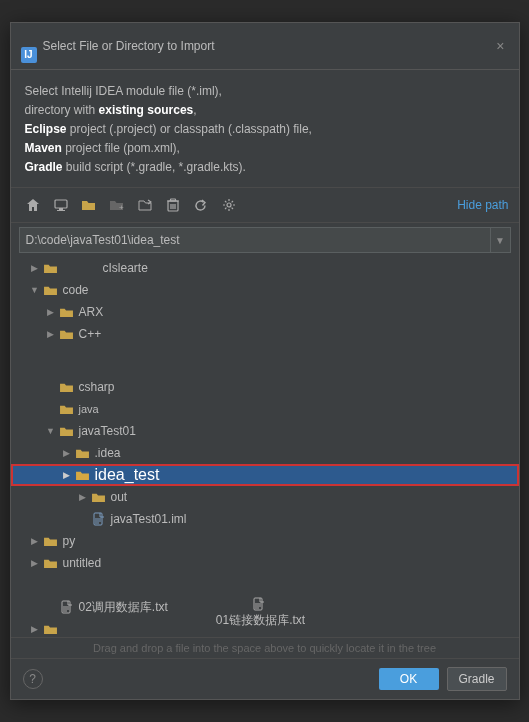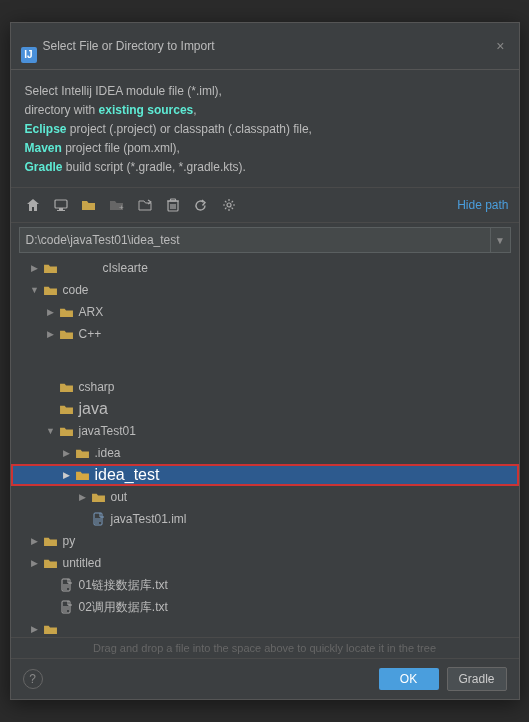--- a/index.html
+++ b/index.html
@@ -54,21 +54,21 @@
       padding: 2px 4px;
     }
     .description {
       padding: 12px 14px 10px;
       color: #bbbbbb;
       font-size: 12px;
       line-height: 1.6;
       border-bottom: 1px solid #4a4a4a;
     }
     .description b {
-      color: #5eead4;
+      color: #ffffff;
     }
     .toolbar {
       display: flex;
       align-items: center;
       padding: 6px 10px;
       gap: 4px;
       border-bottom: 1px solid #4a4a4a;
     }
     .toolbar-btn {
       width: 24px;
@@ -374,21 +374,21 @@
         </span>
         <span style="font-size: 12px;">csharp</span>
       </div>
       <div class="tree-item" style="padding-left: 32px;">
         <span class="toggle" style="font-size: 9px; color: rgb(136, 136, 136);"></span>
         <span class="folder-icon">
           <svg class="folder-svg" viewBox="0 0 16 13" fill="#c8a44a">
             <path d="M1 3h5l1.5 2H15v7H1z"></path>
           </svg>
         </span>
-        <span style="font-size: 16px;">java</span>
+        <span style="font-size: 11px;">java</span>
       </div>
       <div class="tree-item" style="padding-left: 32px;">
         <span class="toggle" style="font-size: 9px; color: rgb(136, 136, 136);">▼</span>
         <span class="folder-icon">
           <svg class="folder-svg" viewBox="0 0 16 13" fill="#c8a44a">
             <path d="M1 3h5l1.5 2H15v7H1z"></path>
           </svg>
         </span>
         <span style="font-size: 12px;">javaTest01</span>
       </div>
@@ -443,44 +443,44 @@
       </div>
       <div class="tree-item" style="padding-left: 16px;">
         <span class="toggle" style="font-size: 9px; color: rgb(136, 136, 136);">▶</span>
         <span class="folder-icon">
           <svg class="folder-svg" viewBox="0 0 16 13" fill="#c8a44a">
             <path d="M1 3h5l1.5 2H15v7H1z"></path>
           </svg>
         </span>
         <span style="font-size: 12px;">untitled</span>
       </div>
+      <div class="tree-item" style=" flex-direction: column;">
+        <span class="toggle" style="font-size: 9px; color: rgb(136, 136, 136);"></span>
+        <span class="file-icon">
+          <svg width="12" height="14" viewBox="0 0 12 14">
+            <rect x="1" y="1" width="8" height="12" rx="1" fill="none" stroke="#aaa" stroke-width="1"></rect>
+            <path d="M7 1v4h4" fill="none" stroke="#aaa" stroke-width="1"></path>
+            <line x1="2" y1="7" x2="8" y2="7" stroke="#aaa" stroke-width="1"></line>
+            <line x1="2" y1="9" x2="8" y2="9" stroke="#aaa" stroke-width="1"></line>
+            <line x1="2" y1="11" x2="6" y2="11" stroke="#aaa" stroke-width="1"></line>
+          </svg>
+        </span>
+        <span style="font-size: 12px;">01链接数据库.txt</span>
+      </div>
       <div class="tree-item" style="padding-left: 32px;">
         <span class="toggle" style="font-size: 9px; color: rgb(136, 136, 136);"></span>
         <span class="file-icon">
           <svg width="12" height="14" viewBox="0 0 12 14">
             <rect x="1" y="1" width="8" height="12" rx="1" fill="none" stroke="#aaa" stroke-width="1"></rect>
             <path d="M7 1v4h4" fill="none" stroke="#aaa" stroke-width="1"></path>
             <line x1="2" y1="7" x2="8" y2="7" stroke="#aaa" stroke-width="1"></line>
             <line x1="2" y1="9" x2="8" y2="9" stroke="#aaa" stroke-width="1"></line>
             <line x1="2" y1="11" x2="6" y2="11" stroke="#aaa" stroke-width="1"></line>
           </svg>
         </span>
-        <span style="font-size: 12px;">01链接数据库.txt</span>
-      </div>
-      <div class="tree-item" style="padding-left: 32px;">
-        <span class="toggle" style="font-size: 9px; color: rgb(136, 136, 136);"></span>
-        <span class="file-icon">
-          <svg width="12" height="14" viewBox="0 0 12 14">
-            <rect x="1" y="1" width="8" height="12" rx="1" fill="none" stroke="#aaa" stroke-width="1"></rect>
-            <path d="M7 1v4h4" fill="none" stroke="#aaa" stroke-width="1"></path>
-            <line x1="2" y1="7" x2="8" y2="7" stroke="#aaa" stroke-width="1"></line>
-            <line x1="2" y1="9" x2="8" y2="9" stroke="#aaa" stroke-width="1"></line>
-            <line x1="2" y1="11" x2="6" y2="11" stroke="#aaa" stroke-width="1"></line>
-          </svg>
-        </span>
         <span style="font-size: 12px;">02调用数据库.txt</span>
       </div>
       <div class="tree-item" style="padding-left: 16px;">
         <span class="toggle" style="font-size: 9px; color: rgb(136, 136, 136);">▶</span>
         <span class="folder-icon">
           <svg class="folder-svg" viewBox="0 0 16 13" fill="#c8a44a">
             <path d="M1 3h5l1.5 2H15v7H1z"></path>
           </svg>
         </span>
         <span style="font-size: 12px; margin-top: 31px;">code-cs</span>

